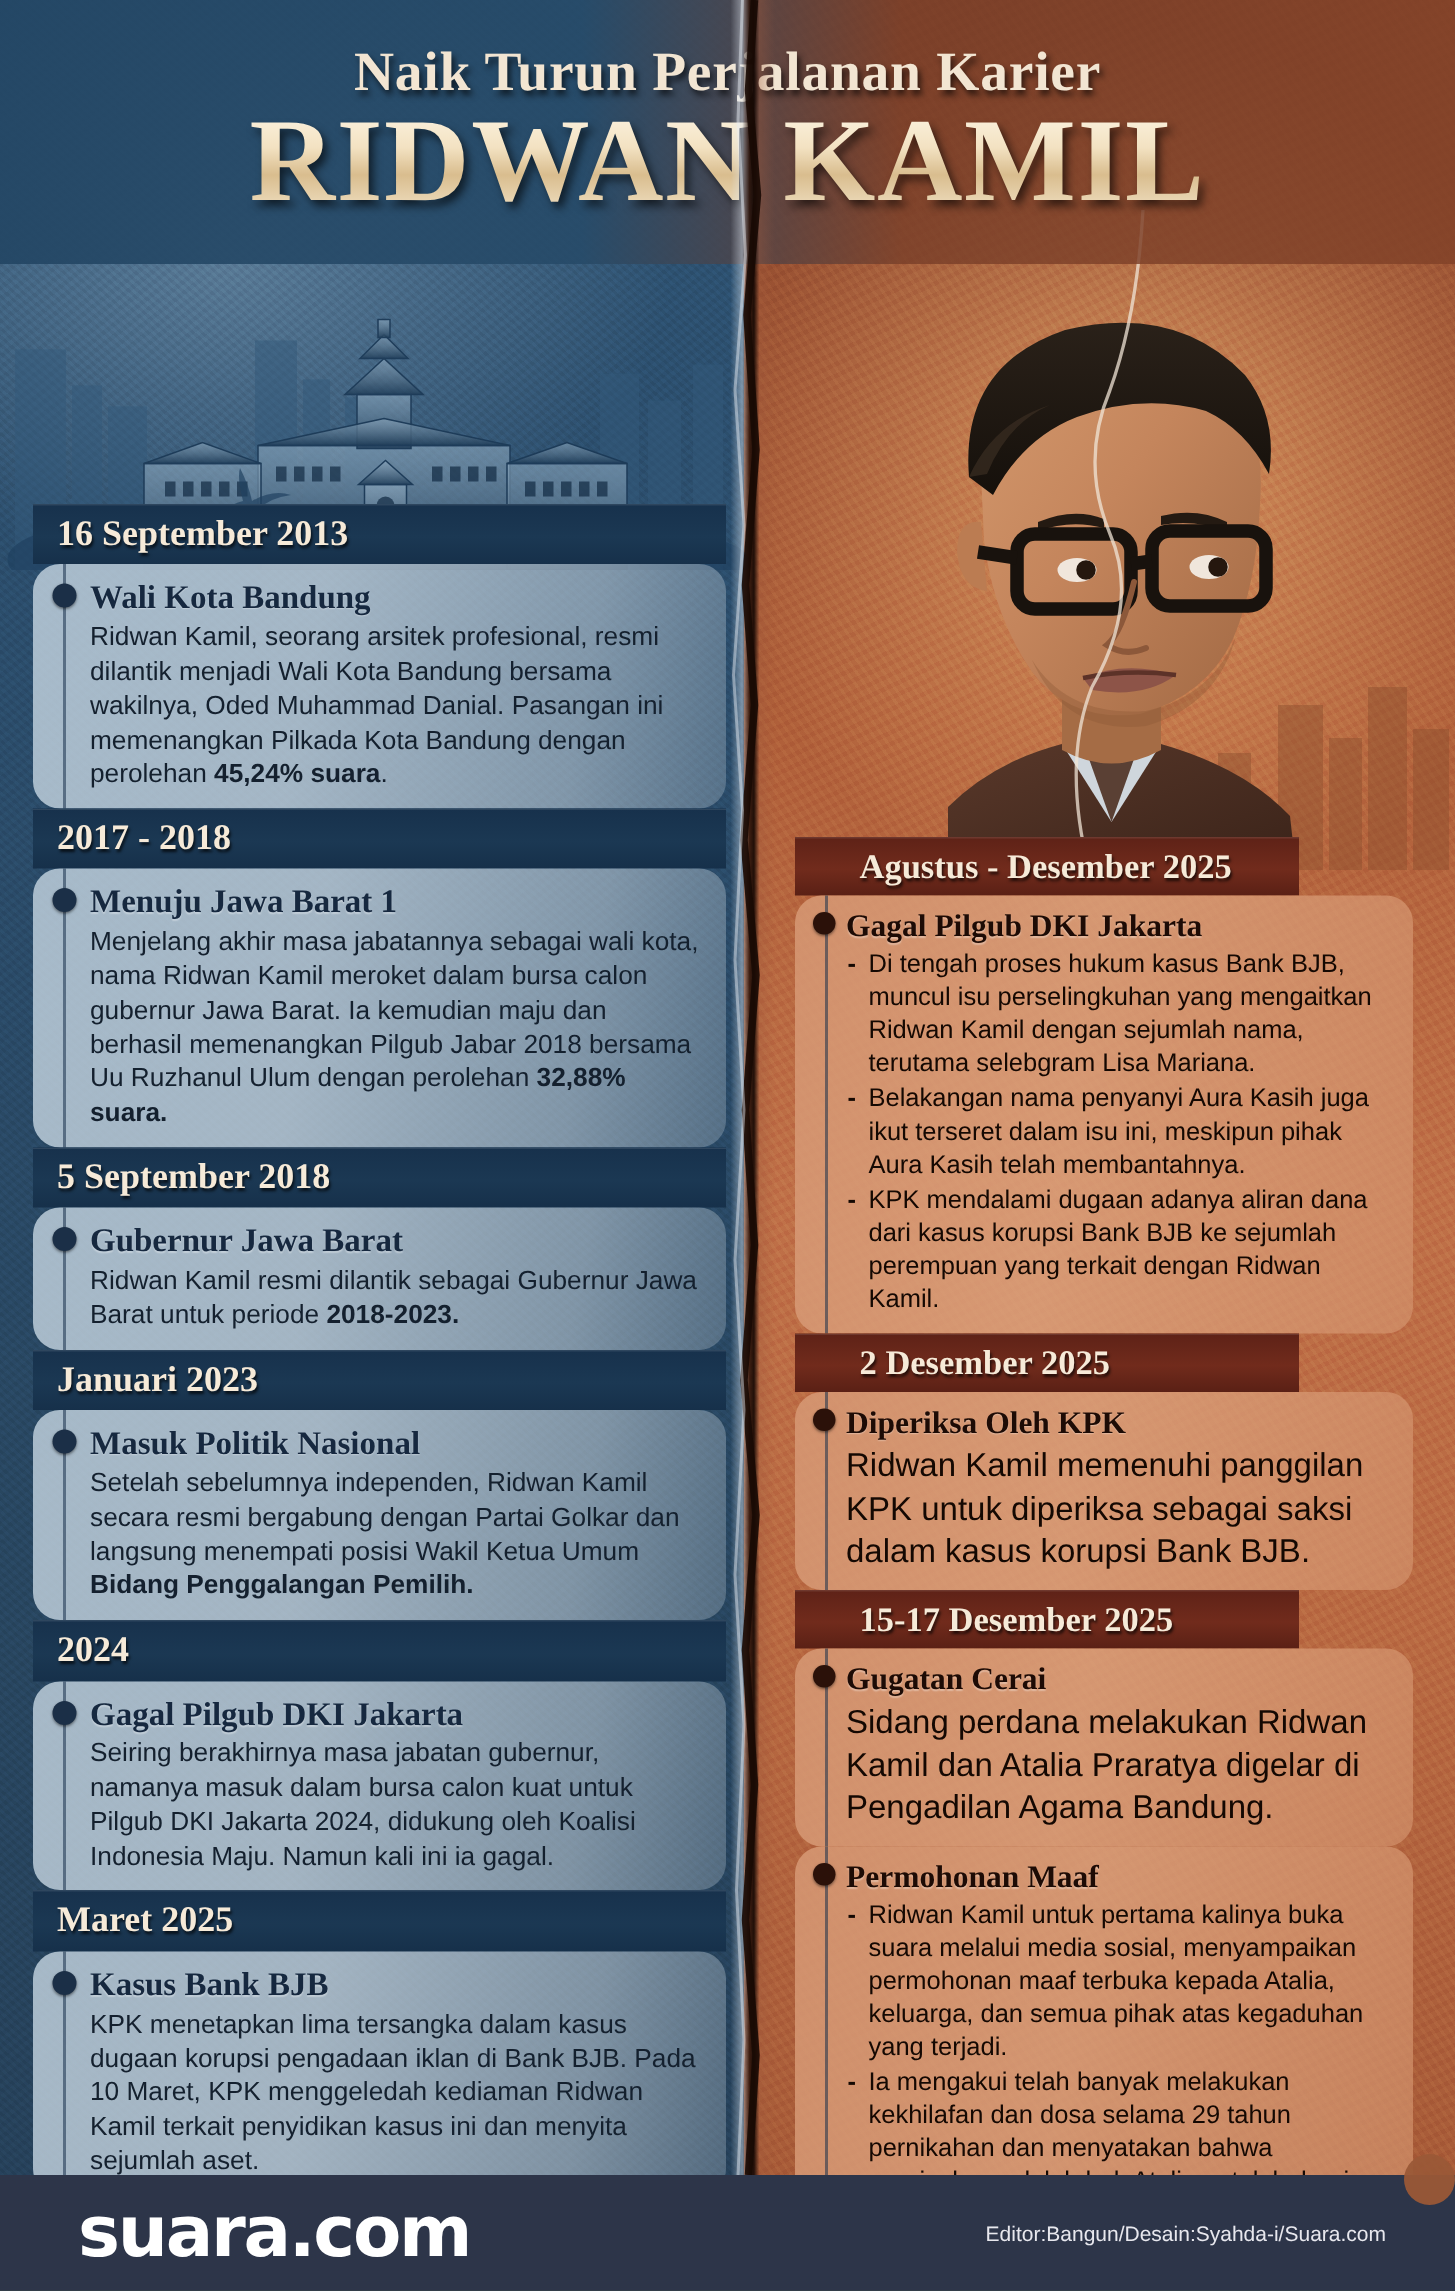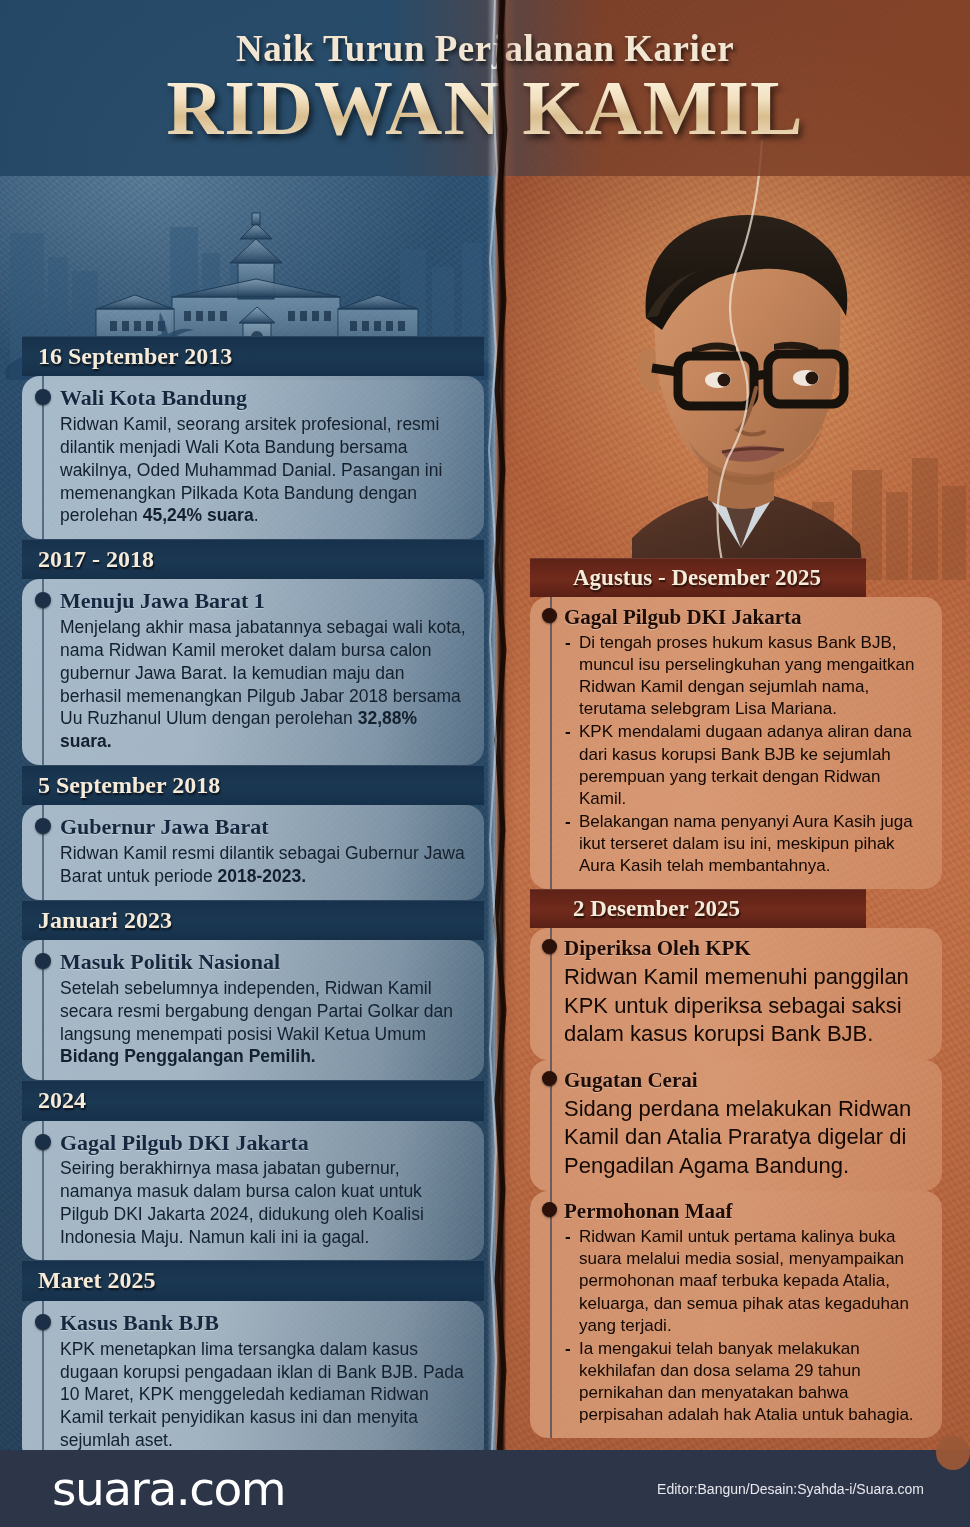--- a/index.html
+++ b/index.html
@@ -188,21 +188,21 @@
 
   
   .footer{
     position:absolute;left:0;bottom:0;width:970px;height:77px;
     background:#2d3549;
     display:flex;align-items:center;
   }
   .logo{
     margin-left:52px;
     font-family:"DejaVu Sans",sans-serif;
-    font-weight:normal;font-size:47px;letter-spacing:-1.5px;
+    font-weight:bold;font-size:47px;letter-spacing:-1.5px;
     color:#ffffff;line-height:1;
     position:relative;
   }
   .credit{
     margin-left:auto;margin-right:46px;
     font-family:"Liberation Sans",sans-serif;
     font-size:14px;color:#e8e8ee;
     white-space:nowrap;
   }
   .footer-corner{
@@ -458,37 +458,40 @@
       <div class="entry">
         <div class="date-band">
           <div class="date-text">Agustus - Desember 2025</div>
         </div>
         <div class="panel">
           <div class="rail"></div>
           <div class="dot"></div>
           <div class="entry-title">Gagal Pilgub DKI Jakarta</div>
           <ul class="dashes">
             <li>Di tengah proses hukum kasus Bank BJB, muncul isu perselingkuhan yang mengaitkan Ridwan Kamil dengan sejumlah nama, terutama selebgram Lisa Mariana.</li>
+            <li>Belakangan nama penyanyi Aura Kasih juga ikut terseret dalam isu ini, meskipun pihak Aura Kasih telah membantahnya.</li>
             <li>KPK mendalami dugaan adanya aliran dana dari kasus korupsi Bank BJB ke sejumlah perempuan yang terkait dengan Ridwan Kamil.</li>
-            <li>Belakangan nama penyanyi Aura Kasih juga ikut terseret dalam isu ini, meskipun pihak Aura Kasih telah membantahnya.</li>
           </ul>
         </div>
       </div>
       <div class="entry">
         <div class="date-band">
           <div class="date-text">2 Desember 2025</div>
         </div>
         <div class="panel">
           <div class="rail"></div>
           <div class="dot"></div>
           <div class="entry-title">Diperiksa Oleh KPK</div>
           <p class="entry-body">Ridwan Kamil memenuhi panggilan KPK untuk diperiksa sebagai saksi dalam kasus korupsi Bank BJB.</p>
         </div>
       </div>
       <div class="entry">
+        <div class="date-band">
+          <div class="date-text">15-17 Desember 2025</div>
+        </div>
         <div class="panel">
           <div class="rail"></div>
           <div class="dot"></div>
           <div class="entry-title">Gugatan Cerai</div>
           <p class="entry-body">Sidang perdana melakukan Ridwan Kamil dan Atalia Praratya digelar di Pengadilan Agama Bandung.</p>
         </div>
       </div>
       <div class="entry">
         <div class="panel">
           <div class="rail"></div>

